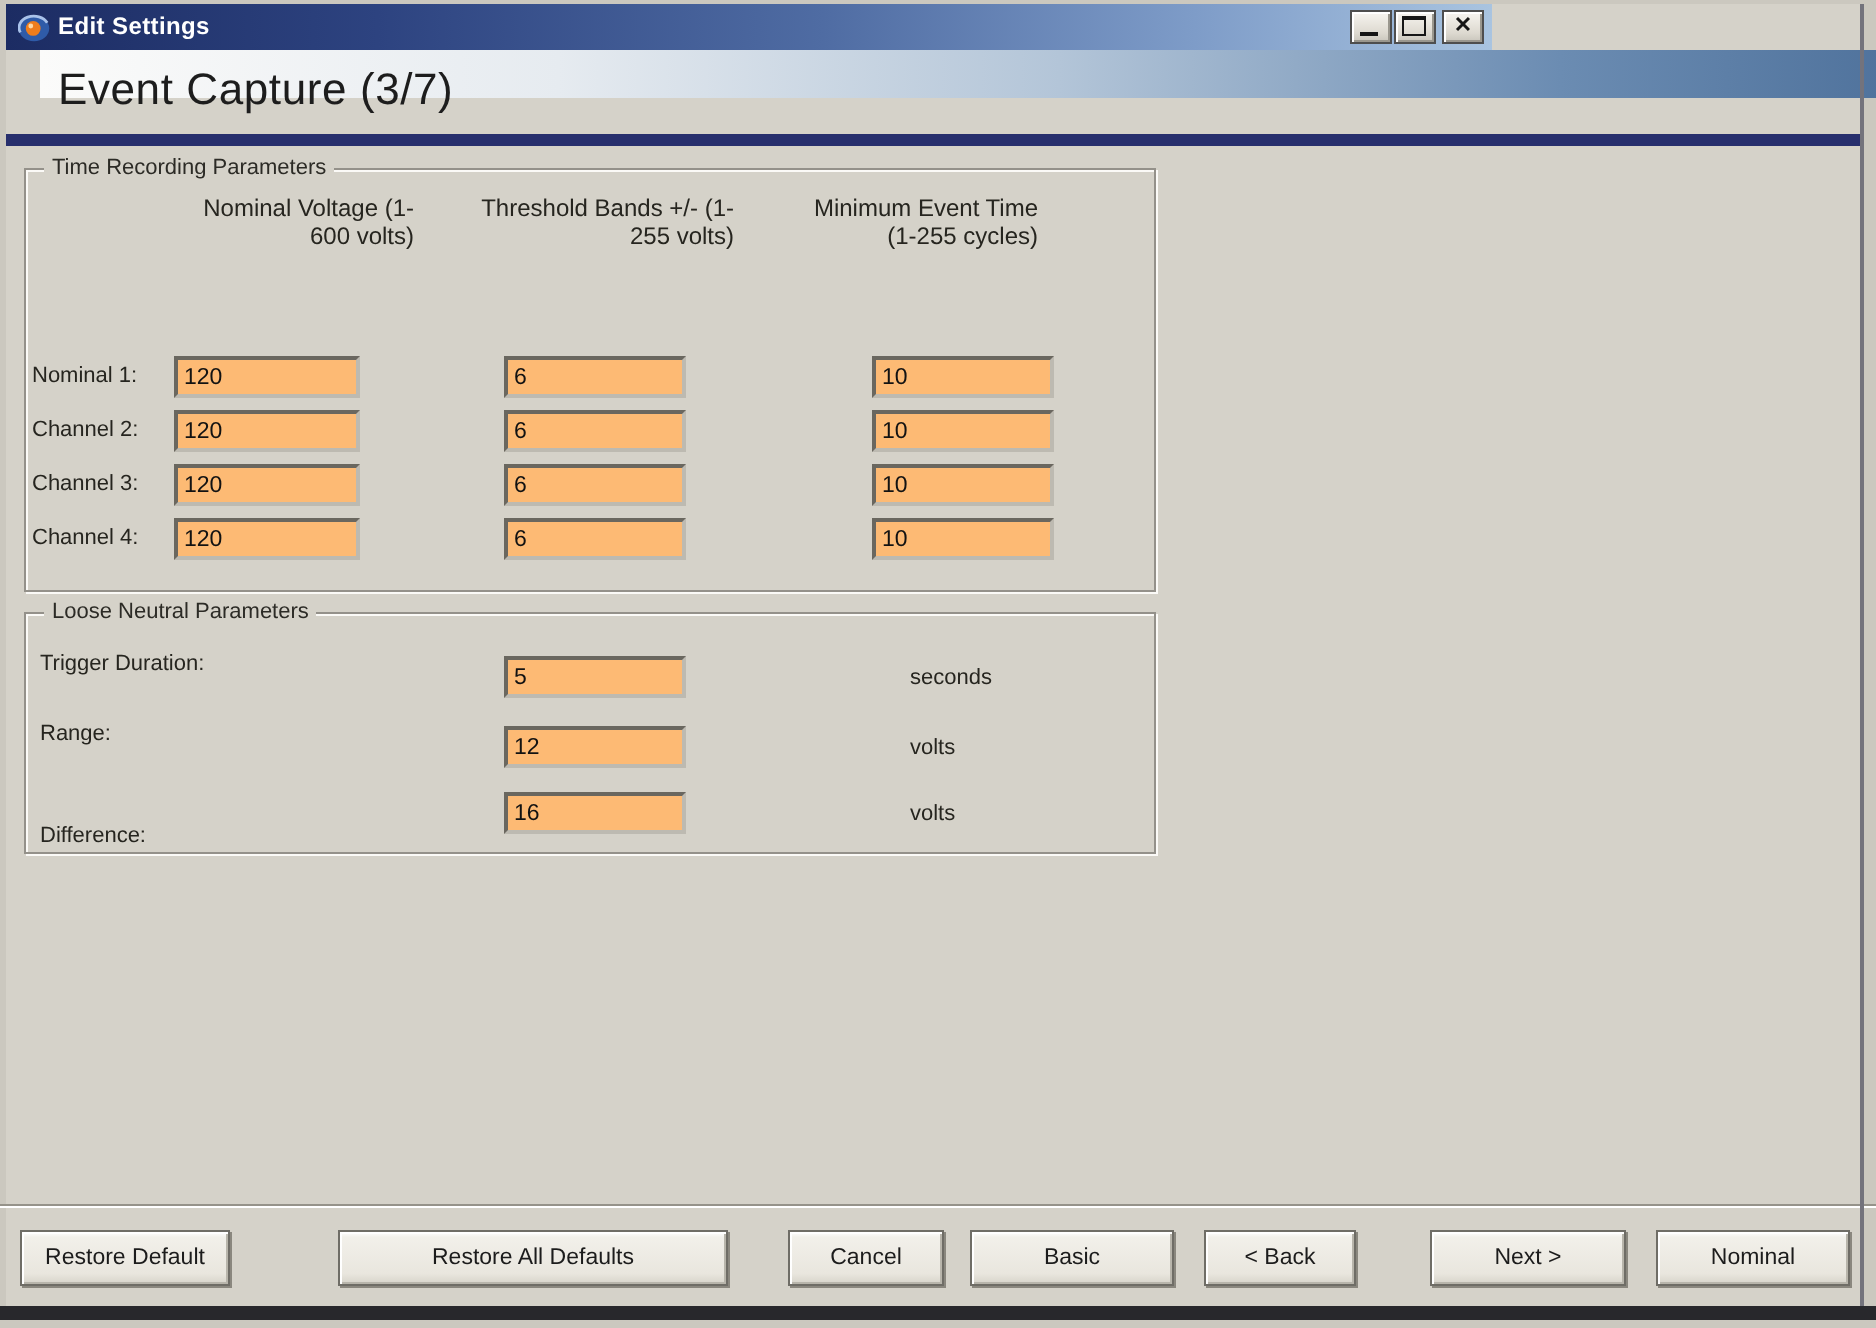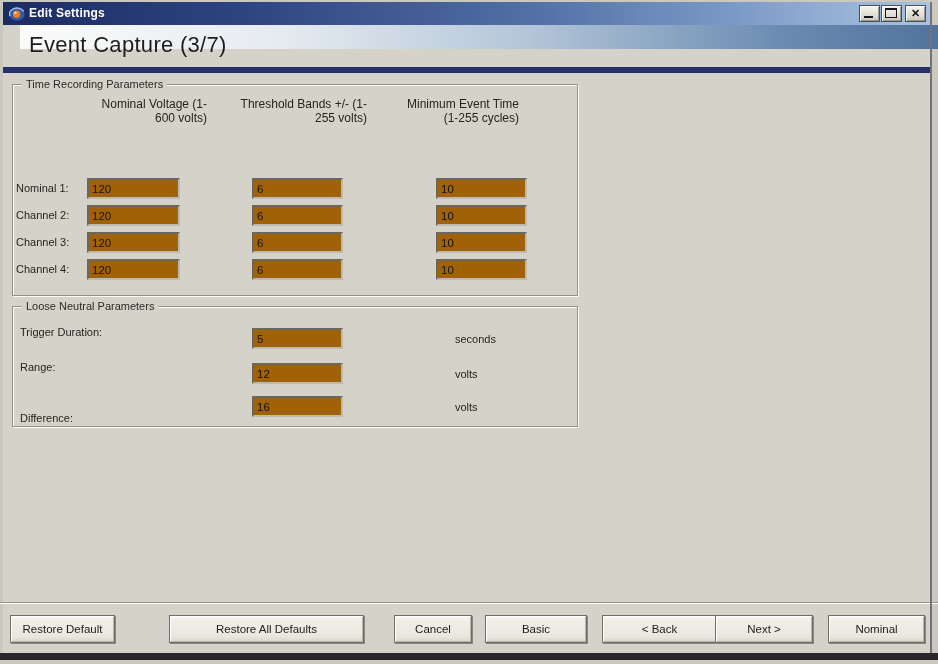--- a/index.html
+++ b/index.html
@@ -9,21 +9,21 @@
     background: #cbc8bf;
     font-family: "Liberation Sans", sans-serif;
     overflow: hidden;
   }
   
   .dialog-bg { position: absolute; left: 3px; top: 2px; width: 928px; height: 652px; background: #d5d2c9; }
   .edge-right-dark { position: absolute; left: 930px; top: 2px; width: 2px; height: 652px; background: #73737c; }
   .edge-bottom-dark { position: absolute; left: 0; top: 653px; width: 938px; height: 7px; background: #28282c; }
 
   .titlebar {
-    position: absolute; left: 3px; top: 2px; width: 927px; height: 23px;
+    position: absolute; left: 3px; top: 2px; width: 743px; height: 23px;
     background: linear-gradient(90deg, #1c2c63 0%, #2d4380 25%, #4f6ca3 55%, #7e9cc8 80%, #a9c4e0 100%);
   }
   .titlebar-title {
     position: absolute; left: 26px; top: 0; height: 23px; line-height: 23px;
     color: #ffffff; font-size: 12px; font-weight: 700; letter-spacing: .2px;
   }
   .app-icon { position: absolute; left: 6px; top: 4px; width: 16px; height: 16px; }
   .wbtn {
     position: absolute; top: 3px; width: 21px; height: 17px;
     background: linear-gradient(180deg, #f7f5f0 0%, #ddd9d0 70%, #c8c5bb 100%);
@@ -58,21 +58,21 @@
   .gb-loose  { top: 306px; height: 121px; }
   .legend {
     position: absolute; top: -7px; left: 9px; padding: 0 4px;
     background: #d5d2c9; font-size: 11px; color: #2c2b26; white-space: nowrap;
   }
 
   .lbl { position: absolute; font-size: 11px; color: #26251f; white-space: nowrap; }
   .colhead { position: absolute; width: 170px; text-align: right; font-size: 12px; line-height: 14px; color: #26251f; }
 
   .tb {
-    position: absolute; height: 21px; background: #a16207;
+    position: absolute; height: 21px; background: #fdba74;
     border: 2px solid; border-color: #6a675f #bdbab1 #bdbab1 #6a675f;
     font-family: "Liberation Sans", sans-serif; font-size: 11.5px; color: #121212;
     padding: 0 3px;
   }
 
   .sep-dark { position: absolute; left: 0; top: 602px; width: 938px; height: 1px; background: #96938a; }
   .sep-light { position: absolute; left: 0; top: 603px; width: 938px; height: 1px; background: #ffffff; }
 
   .btn {
     position: absolute; top: 615px; height: 28px;
@@ -165,18 +165,18 @@
 <input class="tb" style="left: 252px; top: 396px; width: 91px;" value="16">
 <span class="lbl" style="left:455px; top:401px;">volts</span>
 
 <div class="sep-dark"></div>
 <div class="sep-light"></div>
 
 <button class="btn" style="left:10px;  width:105px;">Restore Default</button>
 <button class="btn" style="left:149px; width:195px;margin-left:20px;">Restore All Defaults</button>
 <button class="btn" style="left:394px; width:78px;">Cancel</button>
 <button class="btn" style="left:485px; width:102px;">Basic</button>
-<button class="btn" style="left:602px; width:115px;">&lt; Back</button>
+<button class="btn" style="left:602px; width:76px;">&lt; Back</button>
 <button class="btn" style="left:715px; width:98px;">Next &gt;</button>
 <button class="btn" style="left:828px; width:97px;">Nominal</button>
 
 <div class="edge-right-dark"></div>
 <div class="edge-bottom-dark"></div>
 
 </body></html>

